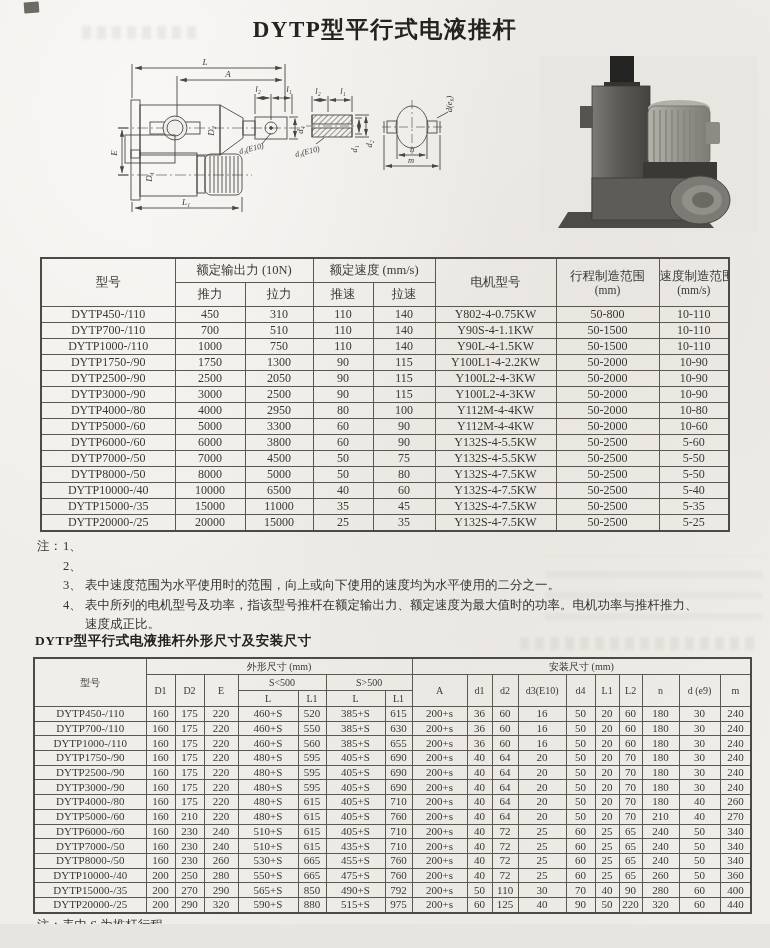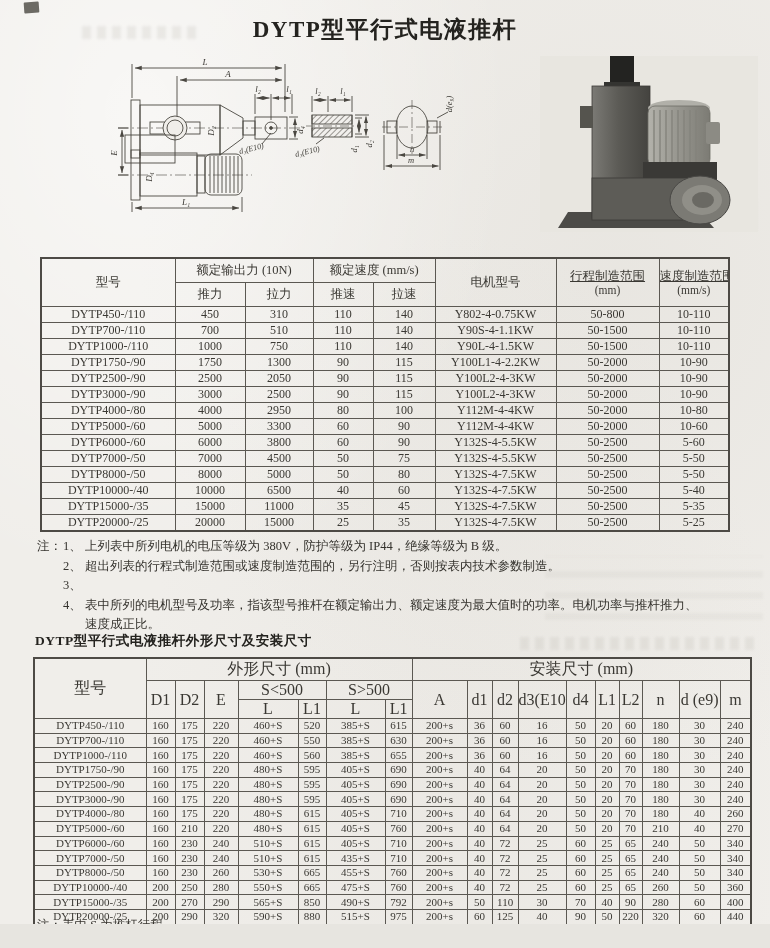--- a/index.html
+++ b/index.html
@@ -15,24 +15,24 @@
   .sec{position:absolute;font-size:13.5px;font-weight:bold;color:#24231f;letter-spacing:.5px;}
   .sec1{left:44px;top:234px;}
   .sec2{left:35px;top:632px;}
   table{border-collapse:collapse;table-layout:fixed;border:2px solid #4d4a45;}
   th,td{border:1px solid #5b5852;font-weight:normal;text-align:center;
     vertical-align:middle;padding:0;overflow:hidden;white-space:nowrap;color:#3a3833;}
   .t1{position:absolute;left:40px;top:257px;width:688px;font-size:12px;}
   .t1 th{height:23px;font-size:12.5px;text-align:center;}
   .t1 td{height:15px;line-height:15px;}
   .t2{position:absolute;left:33px;top:657px;width:717px;font-size:11px;}
-  .t2 th{height:15px;font-size:16px;font-family:Liberation Serif, serif;}
+  .t2 th{height:15px;font-size:10px;font-family:Liberation Serif, serif;}
   .t2 td{height:13.7px;line-height:13px;}
   .unit{display:block;font-size:11.5px;line-height:13px;}
-  .hdr2{line-height:14px;text-decoration:underline;}
+  .hdr2{line-height:14px;}
   .notes{position:absolute;left:37px;top:537px;width:690px;font-size:12.5px;
     line-height:19.5px;color:#34322d;}
   .note-row{display:flex;}
   .note-label{width:26px;flex:none;}
   .note-num{width:22px;flex:none;}
   .note-text{max-width:622px;white-space:normal;}
   .indent{margin-left:26px;}
   .bottom-note{position:absolute;left:37px;top:917px;font-size:12.5px;color:#34322d;text-align:right;}
   .figs{position:absolute;left:0;top:52px;}
   .smudge{position:absolute;opacity:.5;filter:blur(1.6px);pointer-events:none;
@@ -404,28 +404,27 @@
           <td>50-2500</td>
           <td>5-25</td>
         </tr>
       </tbody>
   </table>
 
   <div class="notes">
     <div class="note-row">
       <span class="note-label">注：</span>
       <span class="note-num">1、</span>
-      <span class="note-text">上列表中所列电机的电压等级为 380V，防护等级为 IP44，绝缘等级为 B 级。</span>
     </div>
     <div class="note-row indent">
       <span class="note-num">2、</span>
-      <span class="note-text">超出列表的行程式制造范围或速度制造范围的，另行注明，否则按表内技术参数制造。</span>
     </div>
     <div class="note-row indent">
       <span class="note-num">3、</span>
+      <span class="note-text">表中速度范围为水平使用时的范围，向上或向下使用的速度均为水平使用的二分之一。</span>
     </div>
     <div class="note-row indent">
       <span class="note-num">4、</span>
       <span class="note-text">表中所列的电机型号及功率，指该型号推杆在额定输出力、额定速度为最大值时的功率。电机功率与推杆推力、速度成正比。</span>
     </div>
   </div>
 
   <div class="sec sec2">DYTP型平行式电液推杆外形尺寸及安装尺寸</div>
 
   <table class="t2">

